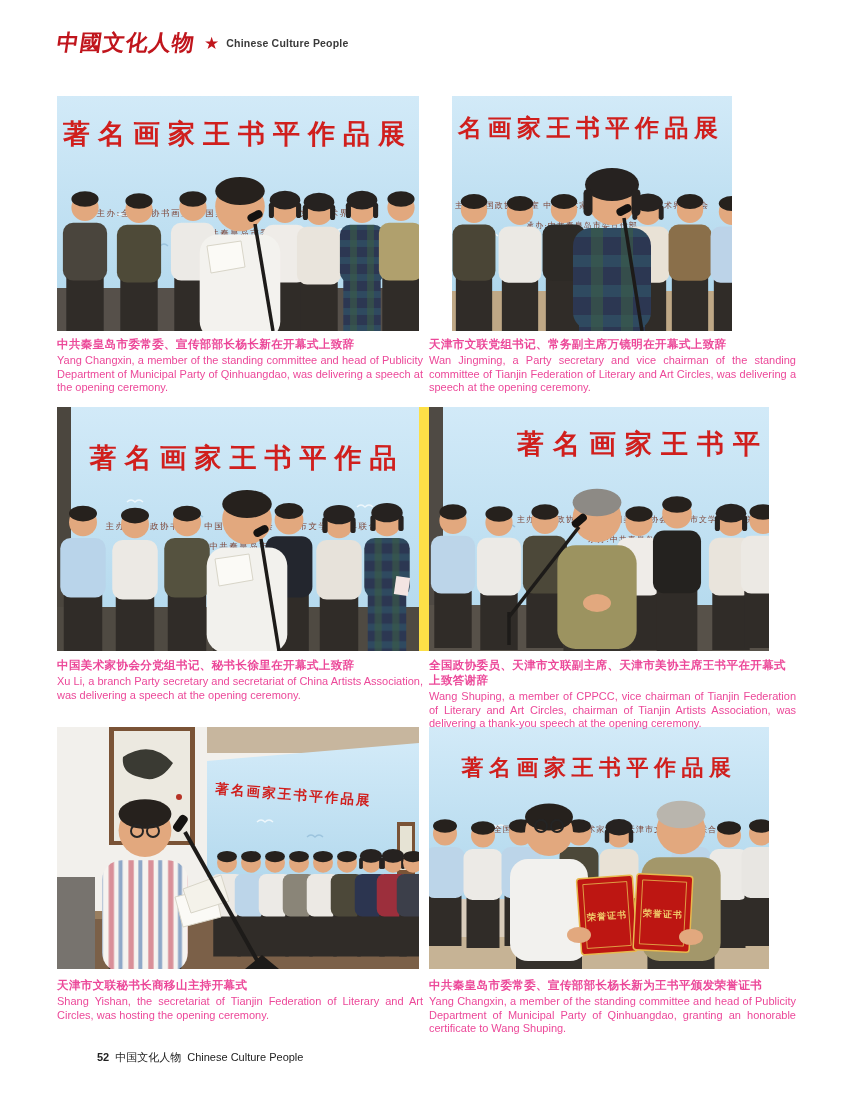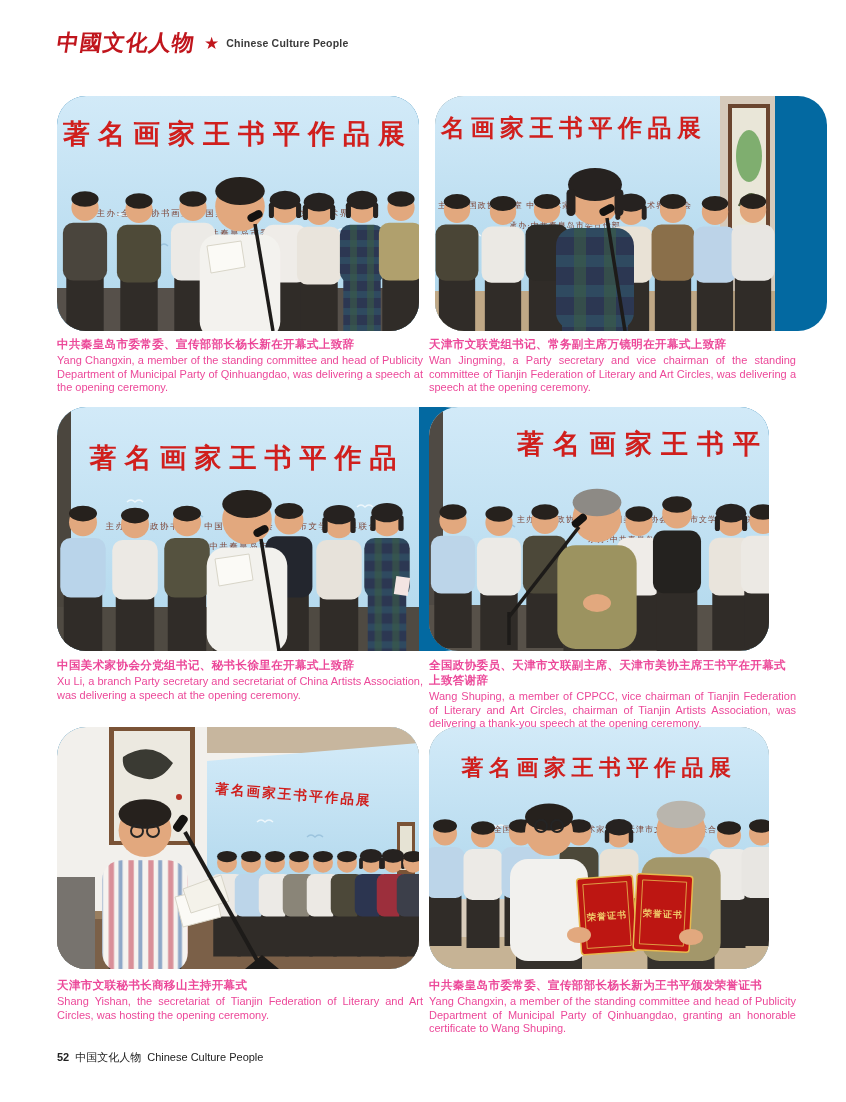--- a/index.html
+++ b/index.html
@@ -5,29 +5,29 @@
   html,body{margin:0;padding:0;background:#ffffff;}
   .page{position:relative;width:846px;height:1102px;background:#ffffff;overflow:hidden;
         font-family:"Liberation Sans","DejaVu Sans",sans-serif;}
   
   .header{position:absolute;left:57px;top:28px;display:flex;align-items:center;}
   .logo-cn{font-family:"DejaVu Serif","Liberation Serif",serif;font-size:22px;font-weight:900;
            color:#c0151c;transform:skewX(-8deg);letter-spacing:1px;}
   .logo-star{color:#c0151c;font-size:17px;margin:0 7px 0 9px;}
   .logo-en{font-size:10.5px;font-weight:bold;color:#3a3a3a;letter-spacing:.2px;}
   
-  .photo{position:absolute;overflow:hidden;background:#0369a1;border-radius:29px;}
+  .photo{position:absolute;overflow:hidden;background:#fde047;}
   .photo svg{display:block;}
   
   .cap{position:absolute;color:#ec4899;}
   .cap-cn{font-size:11.5px;font-weight:bold;letter-spacing:.4px;margin-bottom:2px;}
   .cap-en{font-size:11px;line-height:13.6px;text-align:justify;}
   
   .footer{position:absolute;left:57px;top:1050px;font-size:11px;color:#222;display:flex;gap:6px;align-items:baseline;}
-  .footer .pg{font-weight:bold;}
+  .footer .pg{font-weight:bold;margin-left:40px;}
   .ban-title{font-family:"DejaVu Serif","Liberation Serif",serif;font-weight:bold;fill:#d01f1d;}
   .ban-org{font-family:"DejaVu Serif","Liberation Serif",serif;fill:#7d4436;}
   .cert-label{font-family:"DejaVu Serif","Liberation Serif",serif;fill:#f0cb6a;font-weight:bold;}
 </style>
 </head>
 <body>
 
 <div class="page">
 
   <svg width="0" height="0" style="position:absolute" aria-hidden="true">
@@ -85,21 +85,21 @@
       <use href="#prw" transform="translate(262,124) scale(1.7)" style="--shirt:#e9e4dc"></use>
       <use href="#prw" transform="translate(305,122) scale(1.7)" style="--shirt:url(#plaid);--pants:url(#plaid)"></use>
       <use href="#prs" transform="translate(344,120) scale(1.7)" style="--shirt:#b0a06d"></use>
       <use href="#prs" transform="translate(183,126) scale(3.1)" style="--shirt:#f3f2ee;--pants:#39342e"></use>
       <path d="M150 150 l34 -5 l4 26 l-34 6 z" fill="#fbfaf6" stroke="#d8d5c8"></path>
       <line x1="216" y1="235" x2="198" y2="128" stroke="#1d1b19" stroke-width="3.5"></line>
       <rect x="190" y="116" width="16" height="8" rx="4" transform="rotate(-28 198 120)" fill="#151311"></rect>
     </svg>
   </div>
 
-  <div class="photo" style="left:435px;top:96px;width:392px;height:235px">
+  <div class="photo" style="left:452px;top:96px;width:280px;height:235px">
     <svg width="340" height="235" viewBox="0 0 340 235">
       <rect width="340" height="235" fill="#d6cabb"></rect>
       <rect width="285" height="195" fill="url(#sky)"></rect>
       <rect y="195" width="340" height="40" fill="#bfa886"></rect>
       <rect x="293" y="8" width="42" height="140" fill="#6a452f"></rect>
       <rect x="297" y="12" width="34" height="132" fill="#e9e6d8"></rect>
       <ellipse cx="314" cy="60" rx="13" ry="26" fill="#7fae6f"></ellipse>
       <path d="M304 110 q10 -20 22 -6" stroke="#4e5a3c" stroke-width="2.5" fill="none"></path>
       <use href="#bird" x="30" y="140" stroke="#eef7fc"></use>
       <use href="#bird" x="120" y="155" stroke="#9cc4de"></use>

